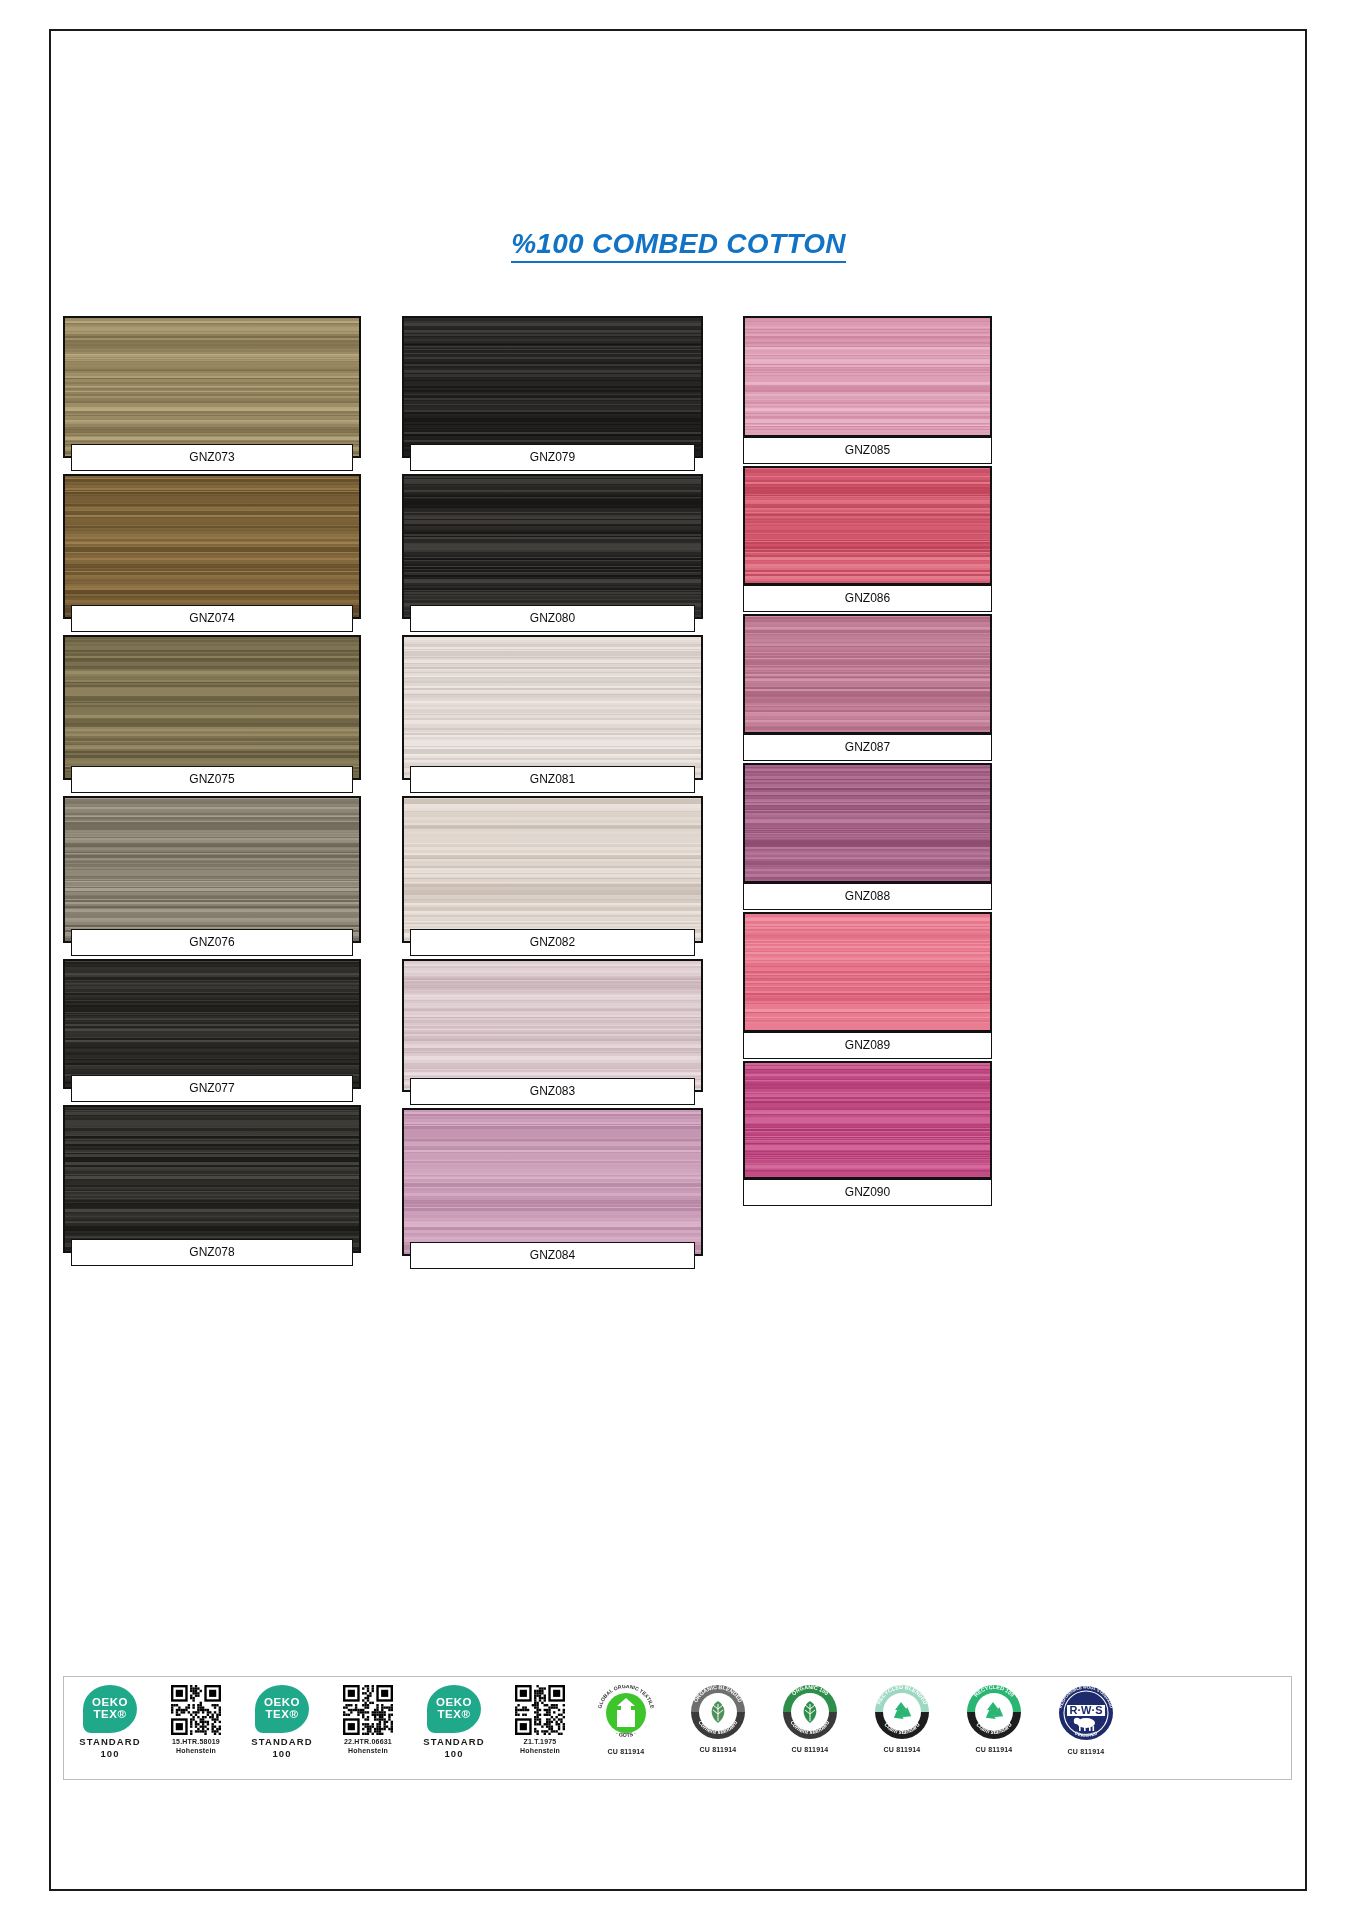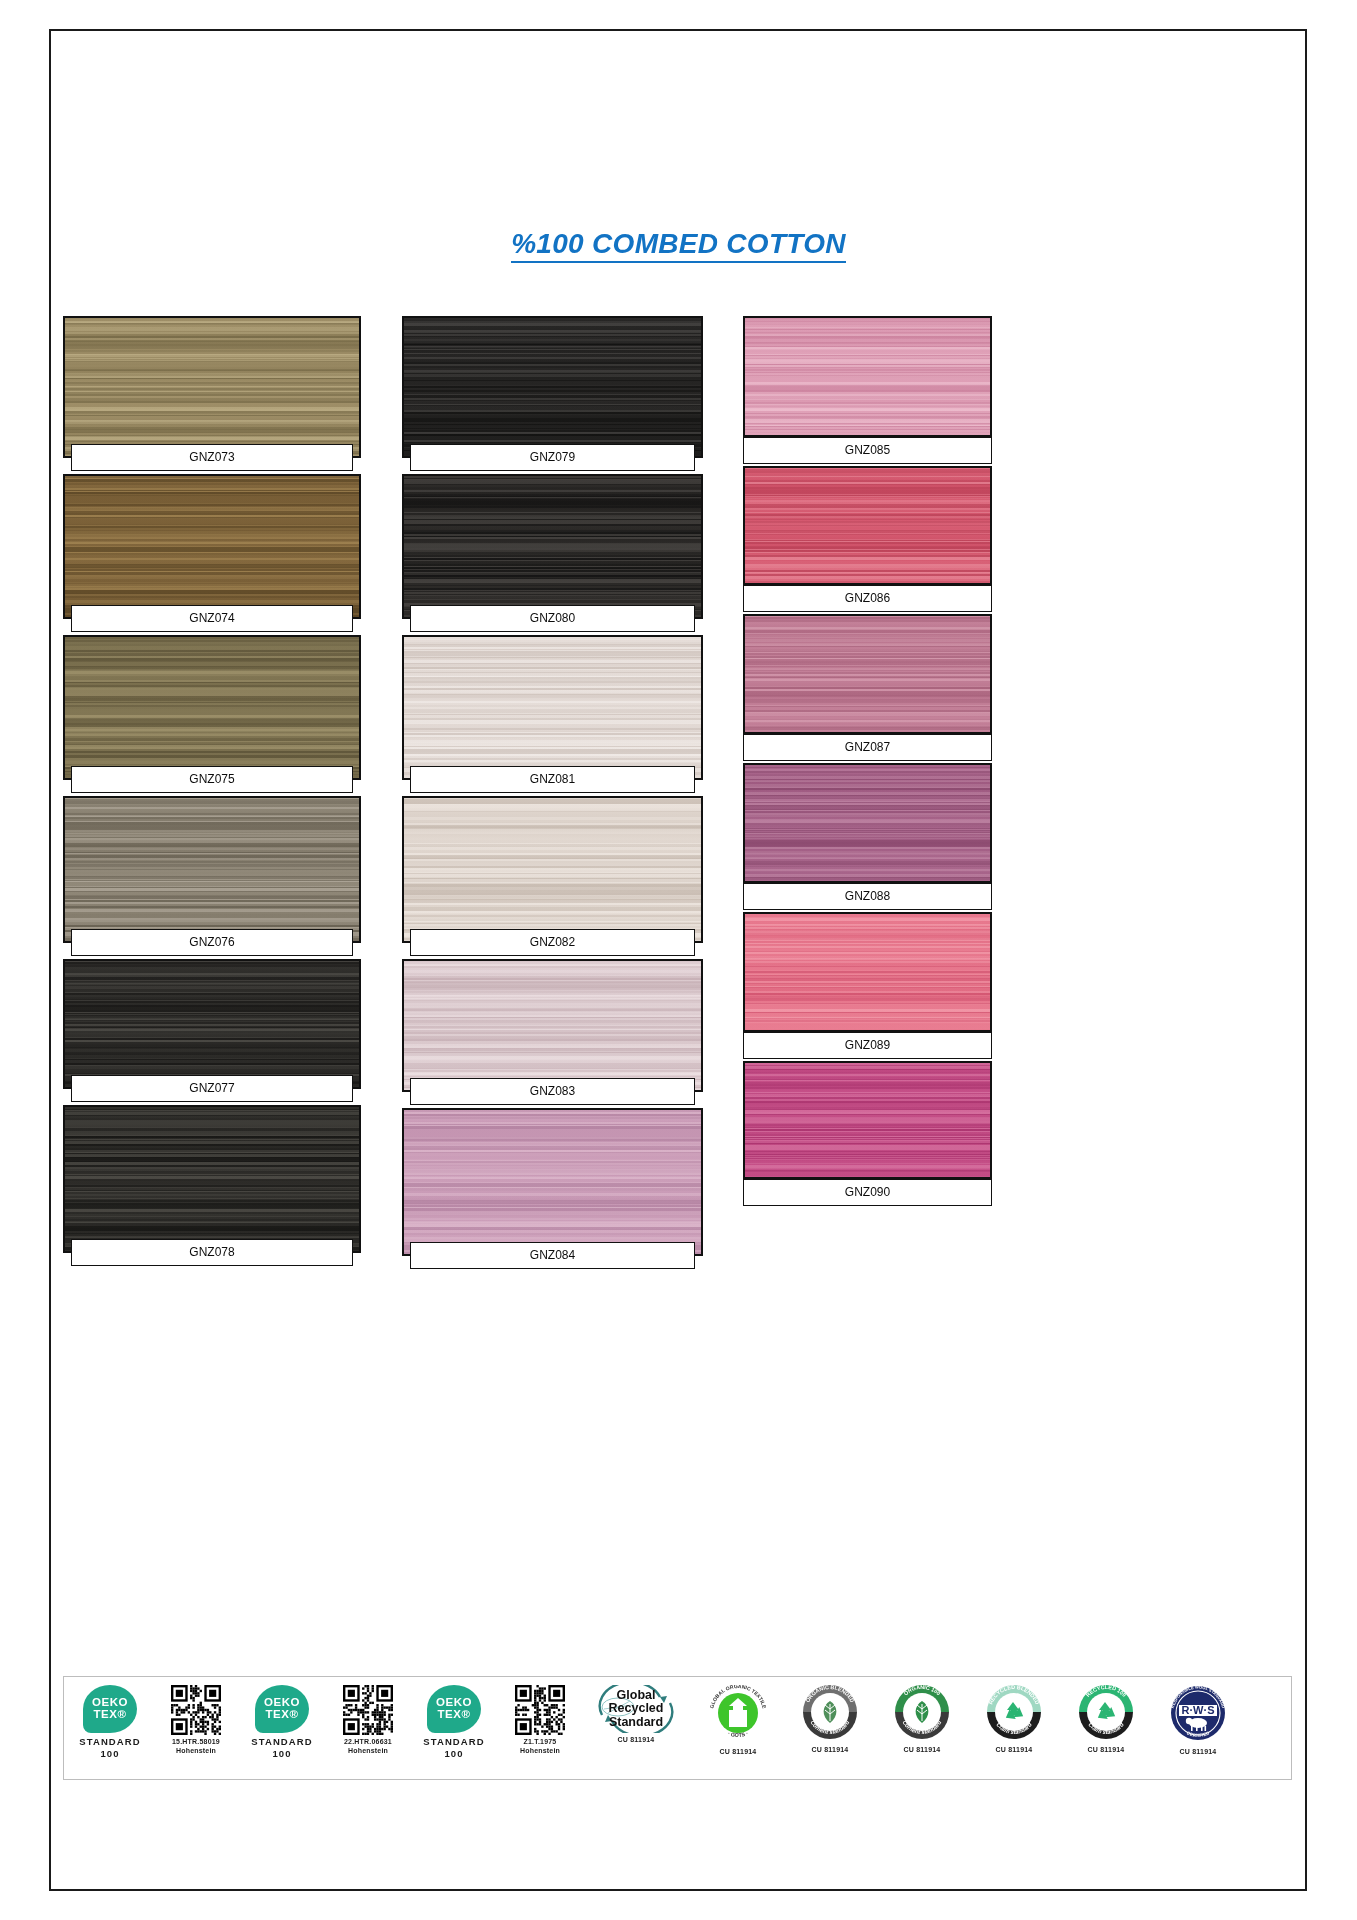--- a/index.html
+++ b/index.html
@@ -651,34 +651,20 @@
             <rect x="33.333333333333336" y="0" width="16.666666666666668" height="16.666666666666668" fill="#000"></rect>
             <rect x="35.714285714285715" y="2.380952380952381" width="11.904761904761905" height="11.904761904761905" fill="#fff"></rect>
             <rect x="38.095238095238095" y="4.761904761904762" width="7.142857142857142" height="7.142857142857142" fill="#000"></rect>
             <rect x="0" y="33.333333333333336" width="16.666666666666668" height="16.666666666666668" fill="#000"></rect>
             <rect x="2.380952380952381" y="35.714285714285715" width="11.904761904761905" height="11.904761904761905" fill="#fff"></rect>
             <rect x="4.761904761904762" y="38.095238095238095" width="7.142857142857142" height="7.142857142857142" fill="#000"></rect>
           </svg>
         </div>
       <div class="cert-cap">Z1.T.1975<br>Hohenstein</div>
       </div>
-      <div class="cert" style="width: 112px;">
-        <div class="grs-badge">
-        <svg width="96" height="48" viewBox="0 0 96 48" xmlns="http://www.w3.org/2000/svg" style="position:absolute;inset:0">
-          <path d="M14,30 A26,20 0 0,1 72,12" stroke="#2f7d7d" stroke-width="2.4" fill="none"></path>
-          <path d="M72,12 l7,-1 l-3,7 z" fill="#2f7d7d"></path>
-          <path d="M82,18 A26,20 0 0,1 24,36" stroke="#2f7d7d" stroke-width="2.4" fill="none"></path>
-          <path d="M24,36 l-7,1 l3,-7 z" fill="#2f7d7d"></path>
-          <ellipse cx="30" cy="22" rx="16" ry="9" fill="none" stroke="#8fc4c4" stroke-width="1"></ellipse>
-          <path d="M16,24 L44,20 M20,28 L42,16" stroke="#8fc4c4" stroke-width=".8"></path>
-        </svg>
-        <div class="grs-txt">Global Recycled<br>Standard</div>
-      </div>
-      <div class="cert-cap">CU 811914</div>
-      </div>
       <div class="cert" style="width: 92px;">
         <div><svg width="56" height="56" viewBox="0 0 56 56" xmlns="http://www.w3.org/2000/svg">
     <circle cx="28" cy="28" r="20" fill="#3ec52b"></circle>
     <path d="M28,13 L37,21 L33,21 L33,25 L37,25 L37,42 L19,42 L19,25 L23,25 L23,21 L19,21 Z" fill="#fff"></path>
     <defs>
       <path id="gots_top" d="M28,28 m-25,0 a25,25 0 0,1 50,0"></path>
       <path id="gots_bot" d="M28,28 m-24,0 a24,24 0 0,0 48,0"></path>
     </defs>
     <text font-size="5.1" font-weight="bold" fill="#333" font-family="Liberation Sans, sans-serif">
       <textPath href="#gots_top" startOffset="50%" text-anchor="middle">GLOBAL ORGANIC TEXTILE</textPath>

